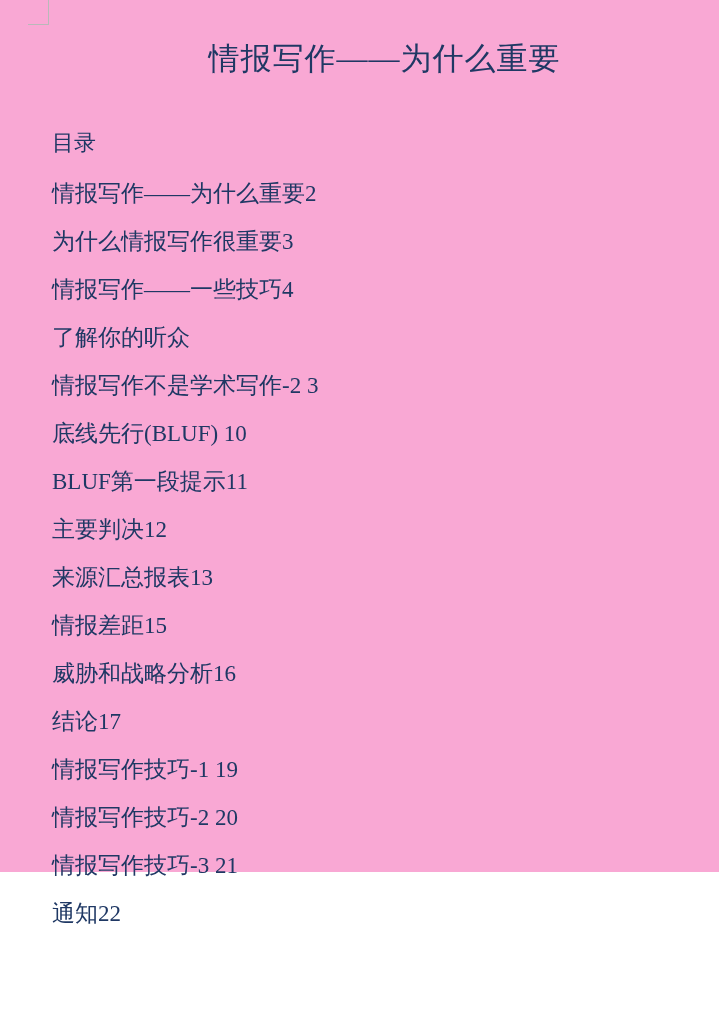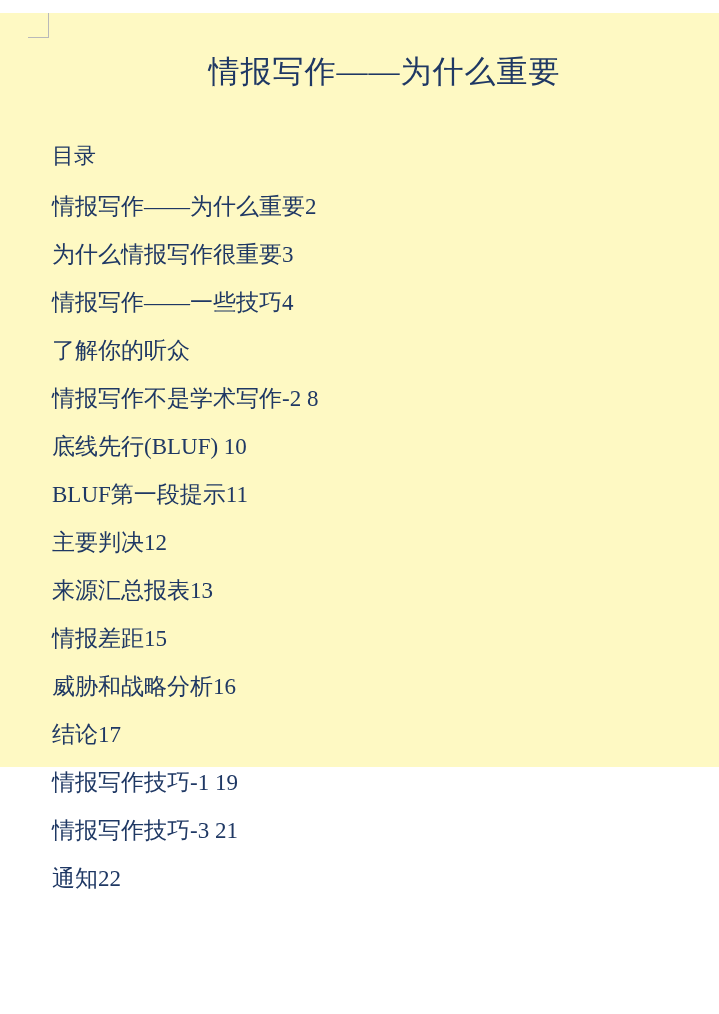--- a/index.html
+++ b/index.html
@@ -12,24 +12,23 @@
     height: 1014px;
     font-family: "Liberation Serif", "DejaVu Serif", serif;
     position: relative;
     overflow: hidden;
   }
   .page {
     position: absolute;
     top: 0;
     left: 0;
     width: 719px;
-    height: 754px;
-    background: #fef9c3;
+    height: 872px;
+    background: #f9a8d4;
     box-sizing: border-box;
-    margin-top: 13px;
   }
   
   .corner-mark {
     position: absolute;
     top: 0;
     left: 28px;
     width: 20px;
     height: 24px;
     border-right: 1px solid #b9b9b9;
     border-bottom: 1px solid #b9b9b9;
@@ -87,26 +86,27 @@
 
   <div class="doc-title">情报写作——为什么重要</div>
 
   <div class="toc-heading">目录</div>
 
   <ul class="toc-list">
     <li class="toc-item"><span class="entry">情报写作——为什么重要2</span></li>
     <li class="toc-item"><span class="entry">为什么情报写作很重要3</span></li>
     <li class="toc-item"><span class="entry">情报写作——一些技巧4</span></li>
     <li class="toc-item"><span class="entry">了解你的听众</span></li>
-    <li class="toc-item"><span class="entry">情报写作不是学术写作-2 8</span></li>
+    <li class="toc-item"><span class="entry">情报写作不是学术写作-2 3</span></li>
     <li class="toc-item"><span class="entry">底线先行(BLUF) 10</span></li>
     <li class="toc-item"><span class="entry">BLUF第一段提示11</span></li>
     <li class="toc-item"><span class="entry">主要判决12</span></li>
     <li class="toc-item"><span class="entry">来源汇总报表13</span></li>
     <li class="toc-item"><span class="entry">情报差距15</span></li>
     <li class="toc-item"><span class="entry">威胁和战略分析16</span></li>
     <li class="toc-item"><span class="entry">结论17</span></li>
     <li class="toc-item"><span class="entry">情报写作技巧-1 19</span></li>
+    <li class="toc-item"><span class="entry">情报写作技巧-2 20</span></li>
     <li class="toc-item"><span class="entry">情报写作技巧-3 21</span></li>
     <li class="toc-item"><span class="entry">通知22</span></li>
   </ul>
 
 </div>
 
 </body></html>

